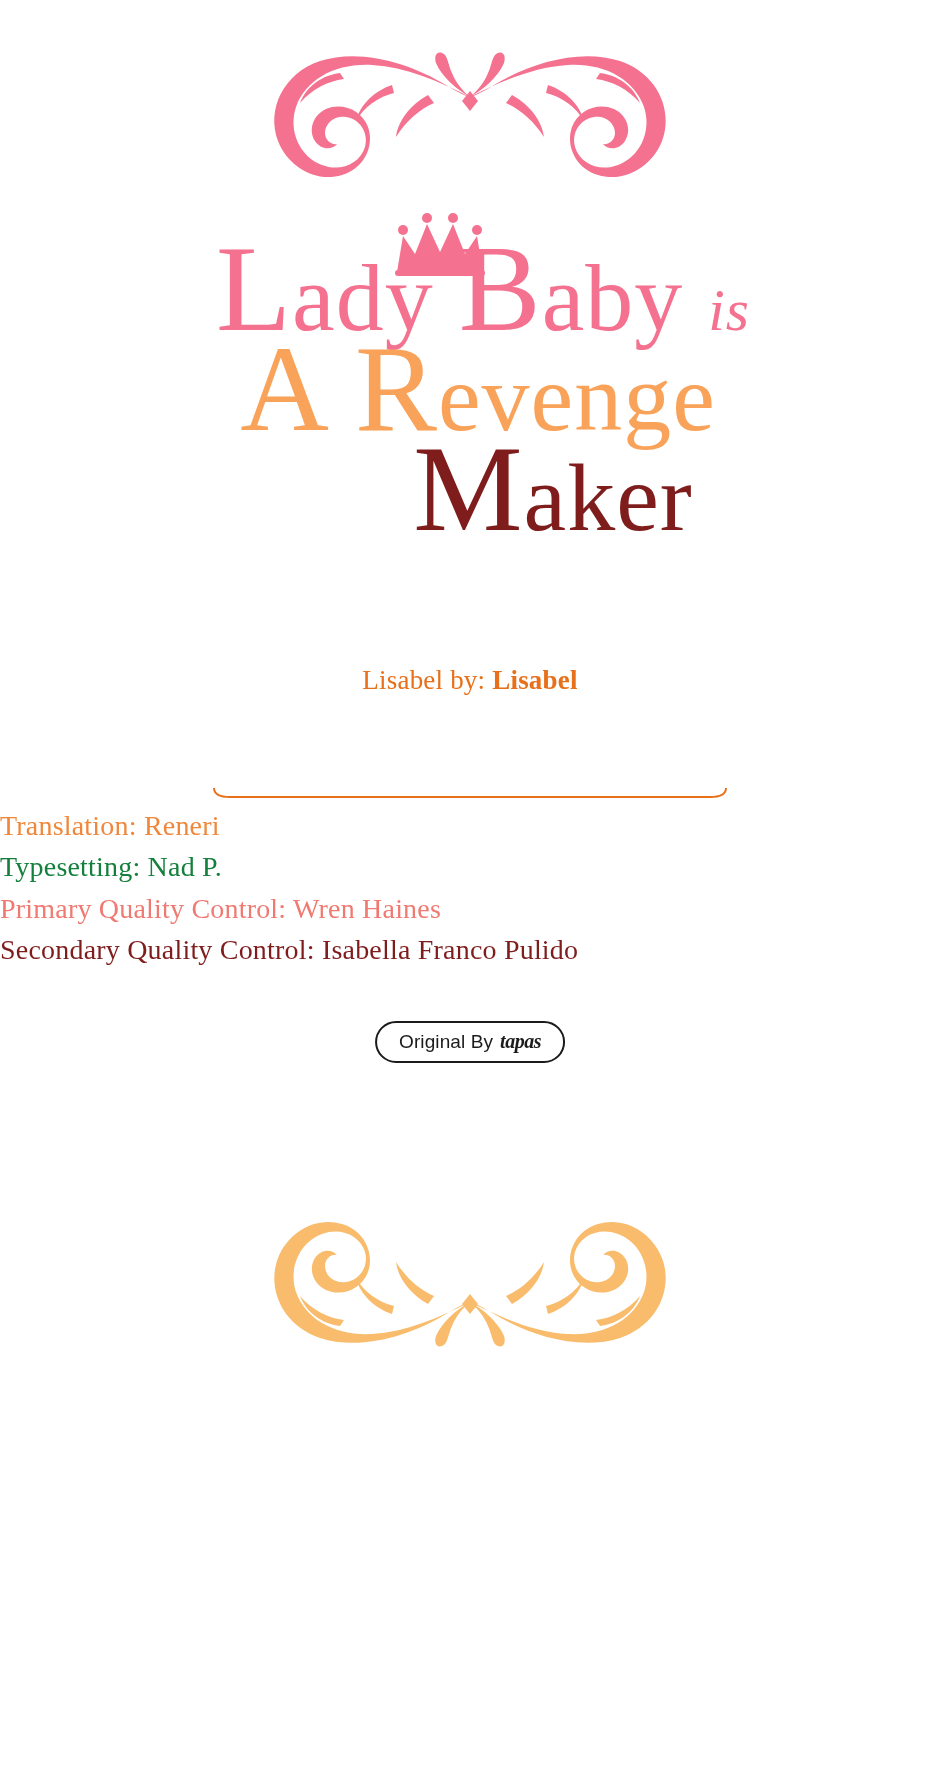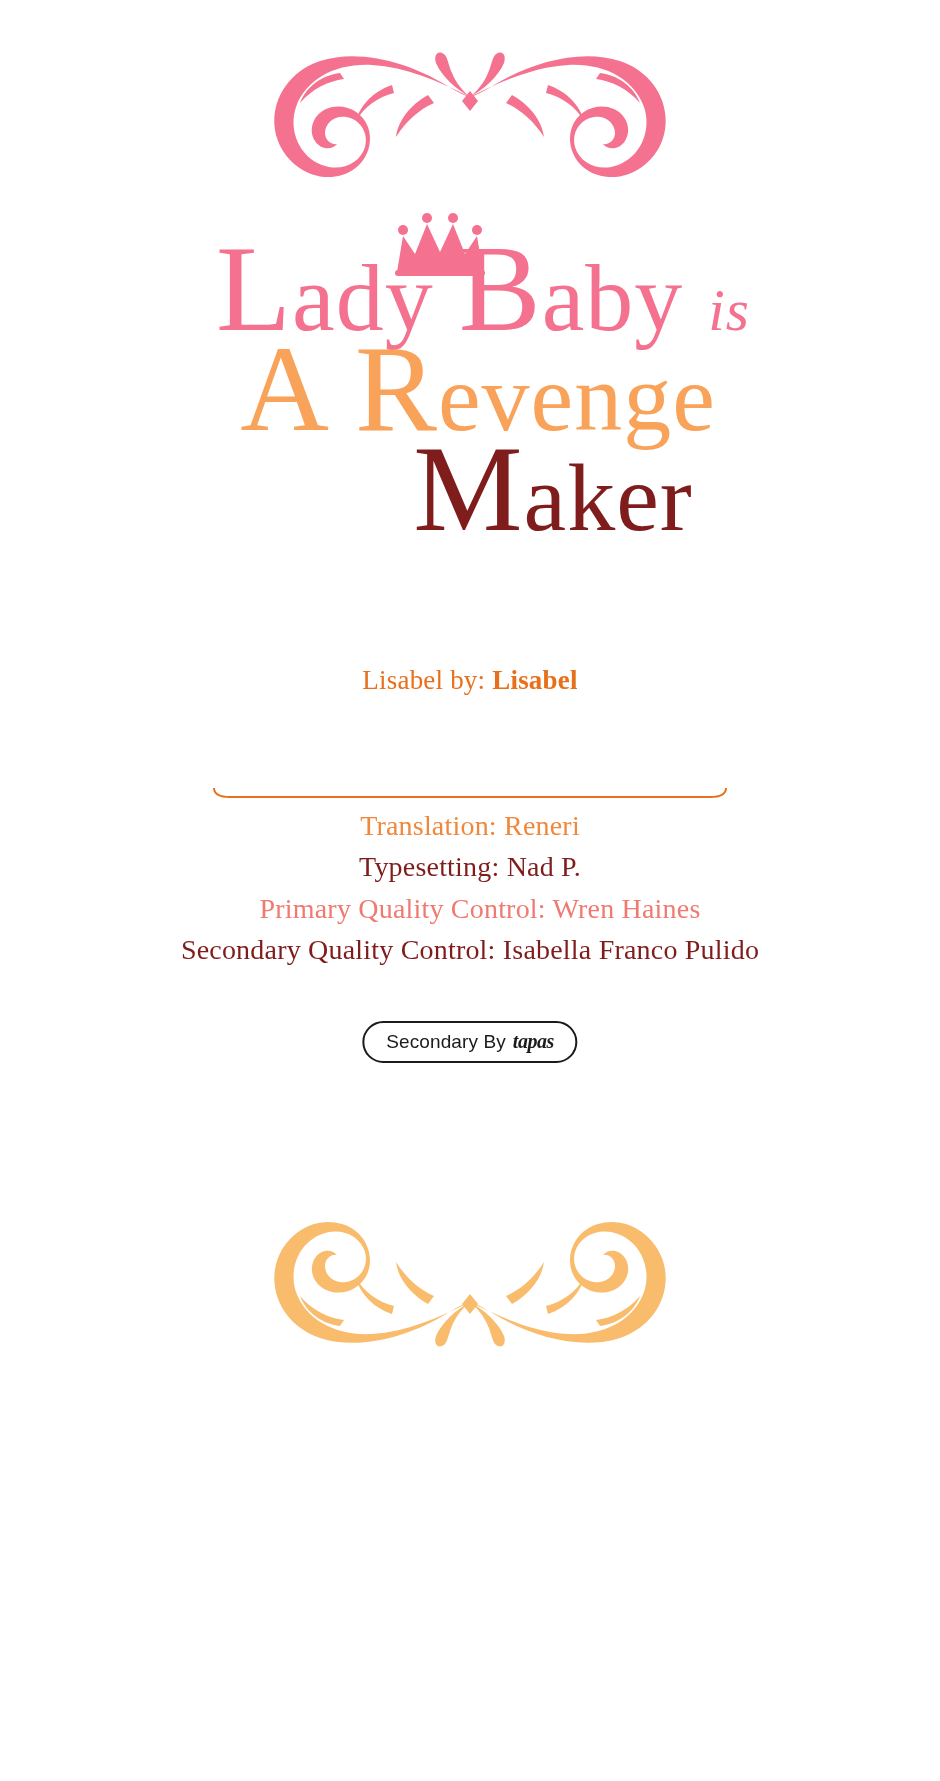--- a/index.html
+++ b/index.html
@@ -112,30 +112,29 @@
     transform: translateX(-50%);
     width: 520px;
     height: 16px;
   }
 
   .credits-staff {
     position: absolute;
     top: 805px;
     left: 0;
     width: 940px;
-    text-align: center;
   }
   .credits-staff .row {
     font-size: 28px;
     line-height: 1.48;
     letter-spacing: 0.2px;
   }
   .staff-1 { color: #f0873a; }
-  .staff-2 { color: #7f1d1d; }
-  .staff-3 { color: #f07a72; margin-left: 20px; }
+  .staff-2 { color: #15803d; }
+  .staff-3 { color: #f07a72; }
   .staff-4 { color: #7f1d1d; }
 
   
   .badge {
     position: absolute;
     top: 1021px;
     left: 50%;
     transform: translateX(-50%);
     display: flex;
     align-items: center;
@@ -228,21 +227,21 @@
   </div>
 
   <div class="credits-staff">
     <div class="row staff-1">Translation: Reneri</div>
     <div class="row staff-2">Typesetting: Nad P.</div>
     <div class="row staff-3">Primary Quality Control: Wren Haines</div>
     <div class="row staff-4">Secondary Quality Control: Isabella Franco Pulido</div>
   </div>
 
   <div class="badge">
-    <span class="badge-text">Secondary By</span>
+    <span class="badge-text">Original By</span>
     <span class="badge-logo">tapas</span>
   </div>
 
   <div class="ornament-bottom">
     <svg viewBox="0 0 600 160" width="600" height="160" xmlns="http://www.w3.org/2000/svg">
       <g fill="#f8bc6c">
 
         <path d="M300 112 C268 128 236 142 202 144 C166 146 136 130 126 102 C118 78 130 52 152 44 C170 37 190 45 195 62 C199 76 190 90 176 92 C165 94 155 86 155 76 C155 69 161 64 167 65 C161 58 150 60 145 68 C138 79 143 94 156 100 C172 107 192 99 198 82 C205 62 193 40 172 34 C146 26 118 42 108 68 C96 100 114 136 150 148 C190 161 240 146 276 124 C286 118 293 114 300 112 Z"></path>
         <path d="M222 124 C204 118 190 104 186 88 C194 102 208 112 224 116 Z"></path>
         <path d="M258 114 C240 104 228 88 226 72 C236 88 250 100 264 106 Z"></path>

